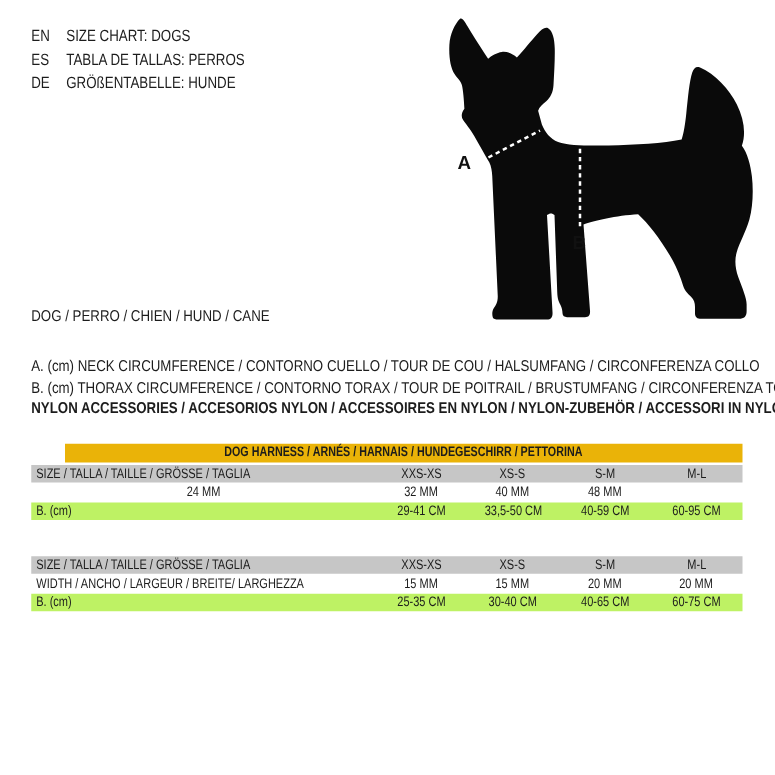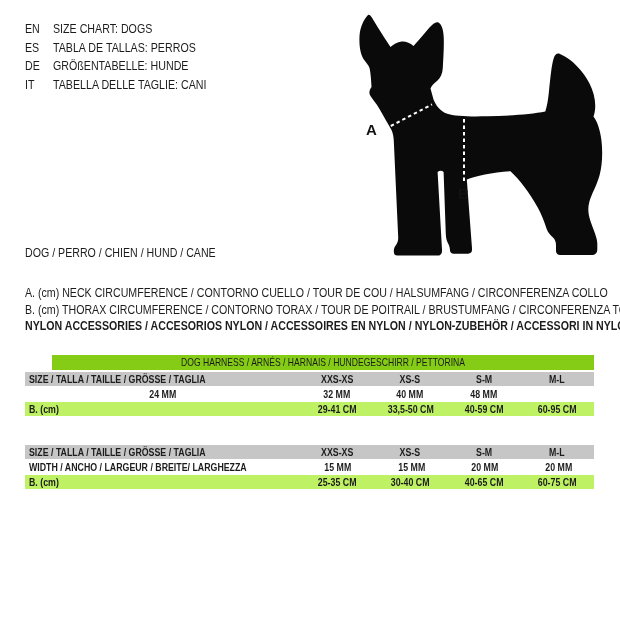--- a/index.html
+++ b/index.html
@@ -22,27 +22,27 @@
   
   .bodyline{
     position:absolute;left:25px;font-size:12.5px;line-height:15px;white-space:nowrap;
     transform:scaleX(0.85);transform-origin:0 50%;
   }
   .bold{font-weight:700;}
 
   
   .size-table{position:absolute;left:25px;width:569px;font-size:11px;}
   .tbl-title{
-    height:15px;line-height:15px;background:#84cc16;text-align:center;
-    margin-bottom:2px;font-weight:400;margin-left:27px;
+    height:15px;line-height:15px;background:#eab308;text-align:center;
+    margin-bottom:2px;font-weight:700;margin-left:27px;
   }
   .tbl-title .cond-c{transform:scaleX(0.78);}
   .tbl-row{
     display:grid;grid-template-columns:1fr 73.5px 73.5px 73.5px 73.5px;
-    height:14px;line-height:14px;margin-bottom:1px;font-weight:bold;
+    height:14px;line-height:14px;margin-bottom:1px;
   }
   .tbl-row.head{background:#C6C6C6;}
   .tbl-row.stripe{background:#bef264;}
   .cell{text-align:center;}
   .cell.label{text-align:left;padding-left:4px;}
   .cell.label .cond-c{transform:scaleX(0.80);transform-origin:0 50%;}
 
   .marker-label{font-weight:700;font-size:15px;fill:#111;font-family:"Liberation Sans",sans-serif;}
 </style>
 </head>
@@ -55,24 +55,20 @@
       <span class="lang-code"><span class="cond">EN</span></span>
       <span class="cond">SIZE CHART: DOGS</span>
     </div>
     <div class="lang-row">
       <span class="lang-code"><span class="cond">ES</span></span>
       <span class="cond">TABLA DE TALLAS: PERROS</span>
     </div>
     <div class="lang-row">
       <span class="lang-code"><span class="cond">DE</span></span>
       <span class="cond">GRÖßENTABELLE: HUNDE</span>
-    </div>
-    <div class="lang-row">
-      <span class="lang-code"><span class="cond">IT</span></span>
-      <span class="cond">TABELLA DELLE TAGLIE: CANI</span>
     </div>
   </div>
 
   <svg class="dog-fig" width="280" height="270" viewBox="340 0 280 270">
     <path fill="#0A0A0A" d="
       M 368,15
       C 364,19 360,27 359.5,36
       C 359,46 360.5,54 363.5,59
       C 366,63 368.5,64.5 369.5,68
       C 370.5,72 371.2,80 371.5,87

